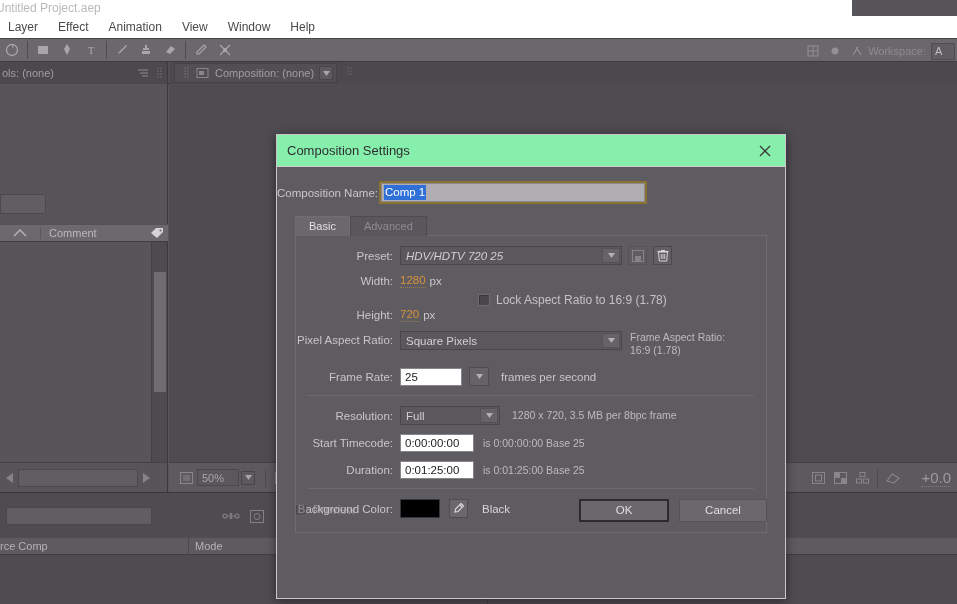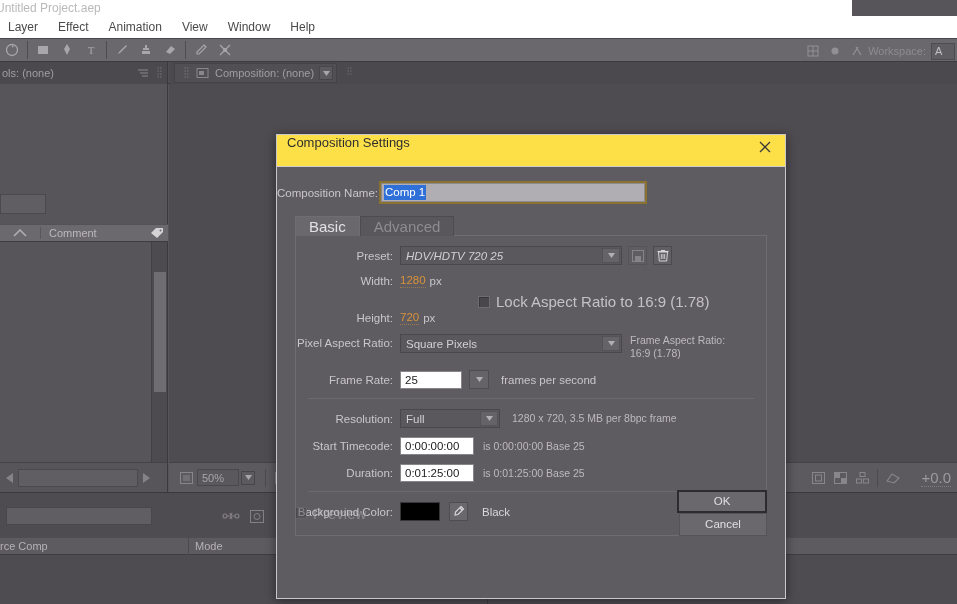--- a/index.html
+++ b/index.html
@@ -170,22 +170,22 @@
   .tl-divider { position:absolute; left:487px; top:62px; width:1px; bottom:0; background:#3f3c41; }
 
   
   .dialog {
     position: absolute; left: 276px; top: 134px; width: 510px; height: 465px;
     background: #5e5b61;
     border: 1px solid #c9c7ca;
     box-shadow: 0 2px 10px rgba(0,0,0,.45);
   }
   .dlg-title {
-    height: 32px; background: #fde047;
-    display: flex; padding: 0 8px 0 10px;
+    height: 32px; background: #86efac;
+    display: flex; align-items: center; padding: 0 8px 0 10px;
     border-bottom: 1px solid #d0ced1;
   }
   .dlg-title-txt { font-size: 13px; color: #2e2e30; flex: 1; }
   .dlg-close { width: 24px; height: 24px; display:flex; align-items:center; justify-content:center; cursor:pointer;}
   .dlg-body { position: relative; padding: 0; }
 
   .row { display: flex; align-items: center; }
   .lbl {
     font-size: 11.5px; color: #c9c6cb; text-align: right;
     white-space: nowrap;
@@ -195,21 +195,21 @@
   .name-row { margin-top: 16px; }
   .name-input {
     width: 264px; height: 19px; background: #b0aeb2;
     border: 1px solid #8d8b8f; outline: 2px solid #8a7330; outline-offset: 0px;
     display: flex; align-items: center; padding: 0 2px;
   }
   .name-sel { background: #2f6fd8; color: #ffffff; font-size: 11.5px; padding: 0 1px; line-height: 15px; }
 
   .tabs { display: flex; align-items: flex-end; margin: 14px 0 0 18px; height: 20px; }
   .tab {
-    font-size: 15px; padding: 3px 13px 3px 13px; line-height: 13px;
+    font-size: 11px; padding: 3px 13px 3px 13px; line-height: 13px;
     border: 1px solid #4d4a50; border-bottom: none; margin-top: 10px;
   }
   .tab.active { background: #6a676d; color: #e3e1e4; border-color: #6f6c72; }
   .tab.inactive { background: #59565c; color: #8e8b91; }
 
   .panel {
     margin: 0 18px; border: 1px solid #6f6c72; background: #5e5b61;
     padding: 10px 0 2px 0;
   }
   .panel-top-gap { margin-top: -1px; }
@@ -239,21 +239,21 @@
   .numval {
     font-size: 11.5px; color: #d8933c;
     border-bottom: 1px dotted #9b7a4e; line-height: 13px;
   }
   .unit { font-size: 11.5px; color: #c9c6cb; margin-left: 4px; }
 
   .chk {
     width: 12px; height: 12px; background: #4a474c;
     border: 1px solid #6e6b71; box-shadow: inset 1px 1px 0 rgba(0,0,0,.25);
   }
-  .chk-lbl { font-size: 15px; color: #c5c2c7; margin-left: 6px; white-space: nowrap; }
+  .chk-lbl { font-size: 12px; color: #c5c2c7; margin-left: 6px; white-space: nowrap; }
 
   .sidenote { font-size: 10.5px; color: #bdbabf; line-height: 13px; }
   .far-note { margin-left: 8px; }
 
   .textbox {
     background: #ffffff; border: 1px solid #87858a;
     height: 18px; font-size: 11.5px; color: #1c1c1e;
     display: flex; align-items: center; padding: 0 4px;
   }
   .tb-fr { width: 62px; }
@@ -271,21 +271,21 @@
     width: 19px; height: 19px; background: #6a676d; border: 1px solid #4f4c52;
     margin-left: 9px; display:flex; align-items:center; justify-content:center;
   }
   .bgc-name { font-size: 11.5px; color: #d9d7da; margin-left: 14px; }
 
   .footer {
     position: absolute; left: 0; bottom: 0; width: 100%; height: 46px;
     display: flex; align-items: center; padding: 0 18px;
   }
   .prev-wrap { display:flex; align-items:center; opacity:.45; }
-  .btns { margin-left: auto; display: flex; align-items: flex-end; flex-direction: column; }
+  .btns { margin-left: auto; display: flex; align-items: center; }
   .btn {
     font-size: 11.5px; color: #e0dee1; background: #6a676d;
     border: 1px solid #555258; padding: 4px 0; width: 88px; text-align:center;
     line-height: 13px;
   }
   .btn.default { border: 2px solid #2e2b30; width: 90px; padding: 3px 0; }
   .btn + .btn { margin-left: 10px; }
 </style>
 </head>
 <body>

